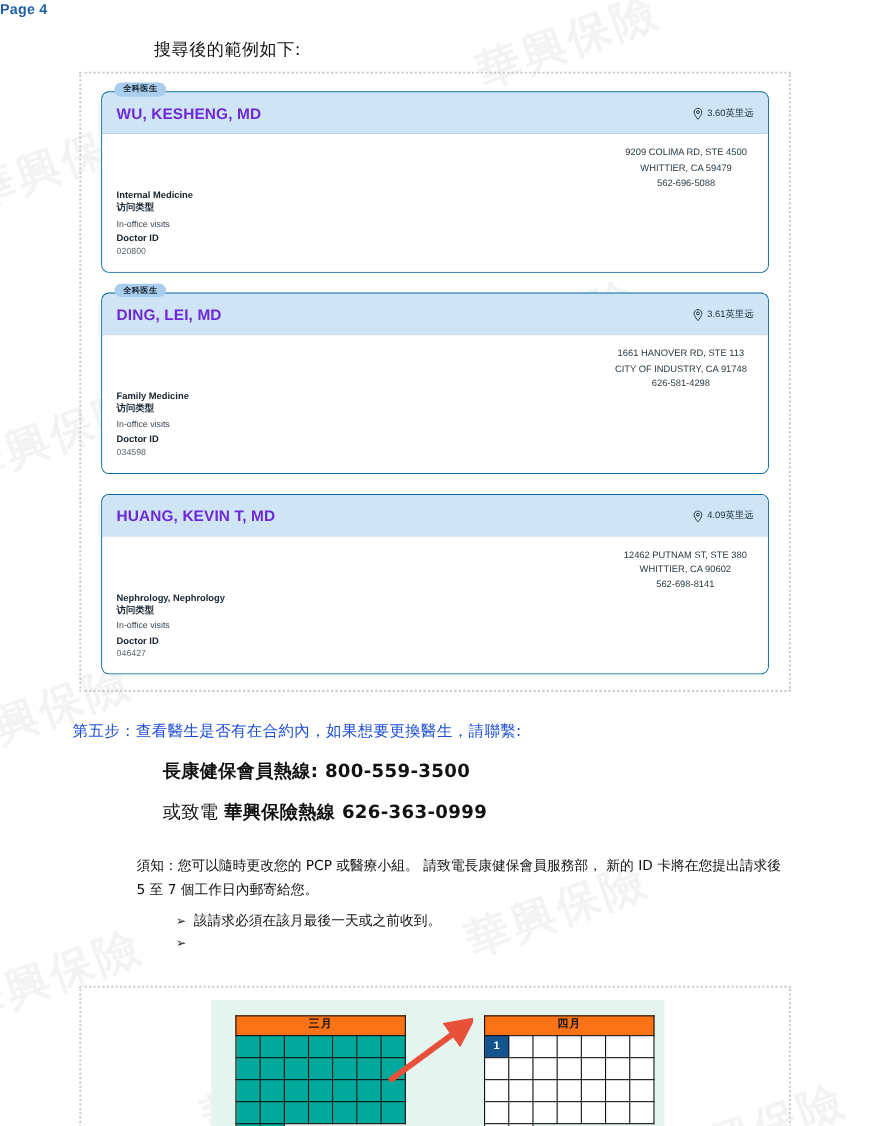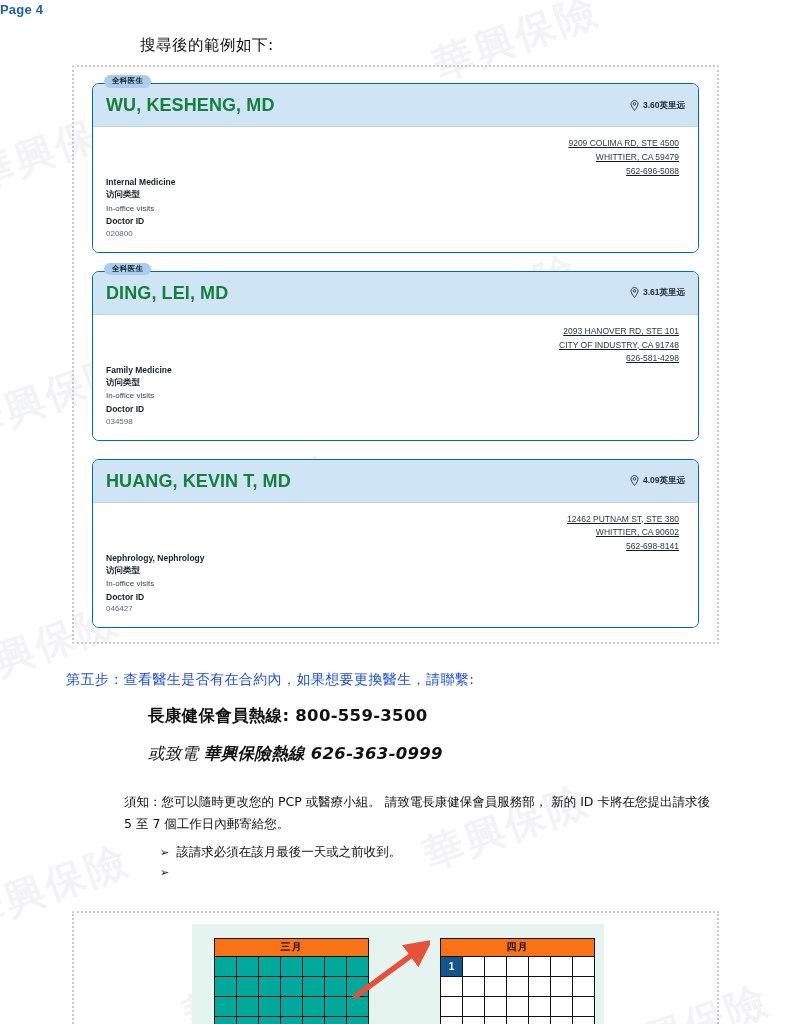--- a/index.html
+++ b/index.html
@@ -103,45 +103,45 @@
   .card-head {
     background: #cfe5f5;
     border-radius: 6px 6px 0 0;
     padding: 11px 13px 10px 13px;
     display: flex;
     align-items: center;
     justify-content: space-between;
     border-bottom: 1px solid #b9d2e4;
   }
   .doc-name {
-    font-size: 18px;
-    font-weight: 700;
-    color: #15803d;
+    font-size: 14px;
+    font-weight: 700;
+    color: #6d28d9;
     letter-spacing: .1px;
   }
   .dist-wrap {
     display: flex;
-    align-items: flex-start;
+    align-items: flex-end;
     gap: 4px;
     font-size: 8.5px;
-    font-weight: 700;
+    font-weight: 400;
     color: #22303c;
     white-space: nowrap;
   }
   .pin-icon { display: block; }
 
   .card-body {
     display: flex;
     justify-content: space-between;
     padding: 10px 13px 12px 13px;
     background: #fff;
     border-radius: 0 0 6px 6px;
   }
   .col-left { max-width: 55%; }
-  .col-right { text-align: right; padding-right: 6px; text-decoration: underline; }
+  .col-right { text-align: center; padding-right: 6px; }
 
   .specialty {
     font-size: 8.5px;
     font-weight: 700;
     color: #16212b;
     line-height: 1.45;
     margin-top: 39px;
   }
   .visit-label {
     font-size: 8.5px;
@@ -189,21 +189,20 @@
     font-size: 16.5px;
     font-weight: 700;
     color: #111;
     letter-spacing: .3px;
   }
   .hotline2 {
     margin: 16px 0 0 82px;
     font-size: 16.5px;
     color: #111;
     letter-spacing: .3px;
-    font-style: italic;
   }
   .hotline2 b { font-weight: 700; }
 
   
   .notice {
     margin: 26px 0 0 124px;
     width: 596px;
     font-family: "DejaVu Sans", sans-serif;
   }
   .notice-p {
@@ -419,21 +418,21 @@
       </div>
       <div class="card-body">
         <div class="col-left">
           <div class="specialty">Family Medicine</div>
           <div class="visit-label">访问类型</div>
           <div class="visit-value">In-office visits</div>
           <div class="did-label">Doctor ID</div>
           <div class="did-value">034598</div>
         </div>
         <div class="col-right">
-          <div class="addr-line">2093 HANOVER RD, STE 101</div>
+          <div class="addr-line">1661 HANOVER RD, STE 113</div>
           <div class="addr-line">CITY OF INDUSTRY, CA 91748</div>
           <div class="addr-line">626-581-4298</div>
         </div>
       </div>
     </div>
 
     <div class="doc-card">
       <div class="card-head">
         <span class="doc-name">HUANG, KEVIN T, MD</span>
         <span class="dist-wrap">

